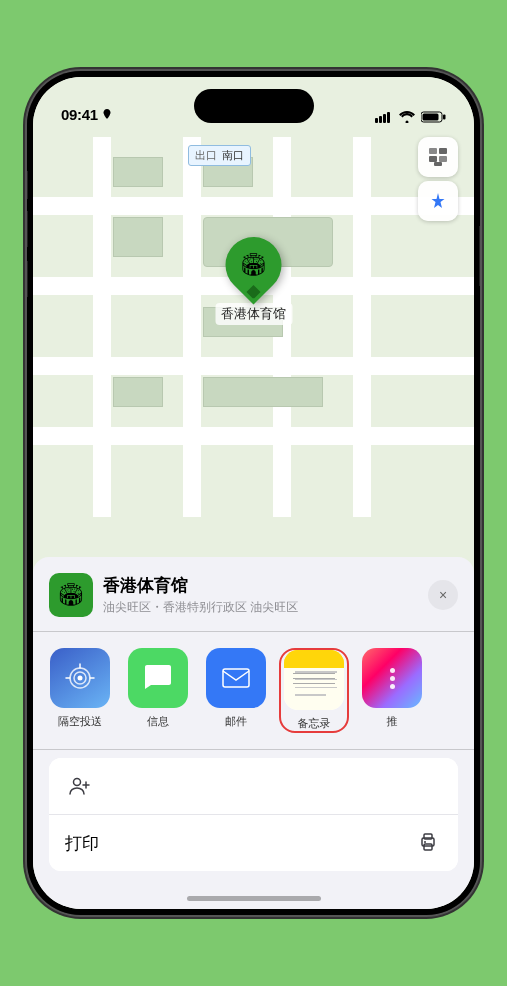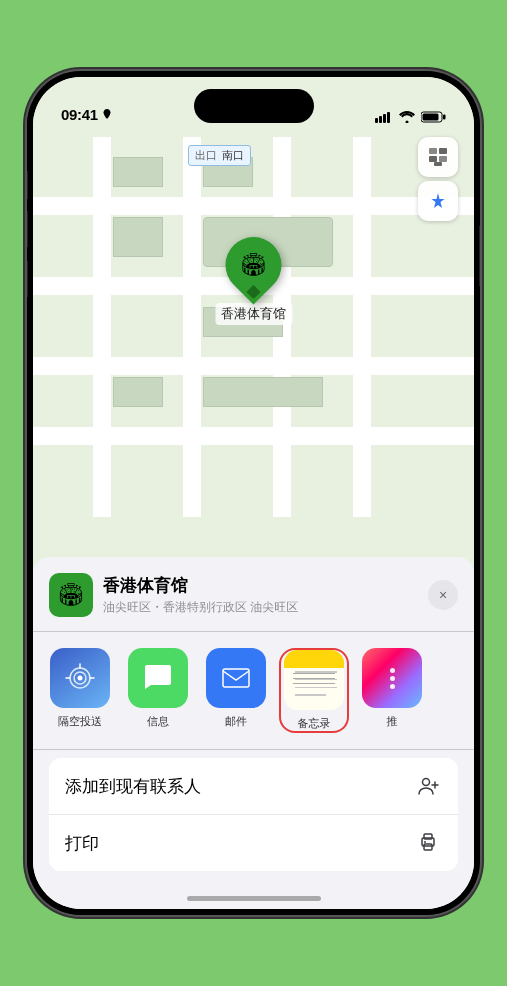--- a/index.html
+++ b/index.html
@@ -528,21 +528,20 @@
           </div>
           <span class="share-label">推</span>
         </div>
       </div>
 
       <div class="action-list">
 
 
 
         <div class="action-item">
-          <span class="action-text">添加到现有联系人</span>
           <div class="action-icon">
             <svg width="22" height="22" viewBox="0 0 22 22">
               <circle cx="9" cy="7" r="3.5" stroke="#3c3c43" stroke-width="1.5" fill="none"></circle>
               <path d="M2 19c0-3.5 3-6 7-6s7 2.5 7 6" stroke="#3c3c43" stroke-width="1.5" fill="none" stroke-linecap="round"></path>
               <line x1="18" y1="7" x2="18" y2="13" stroke="#3c3c43" stroke-width="1.5" stroke-linecap="round"></line>
               <line x1="15" y1="10" x2="21" y2="10" stroke="#3c3c43" stroke-width="1.5" stroke-linecap="round"></line>
             </svg>
           </div>
         </div>
 

